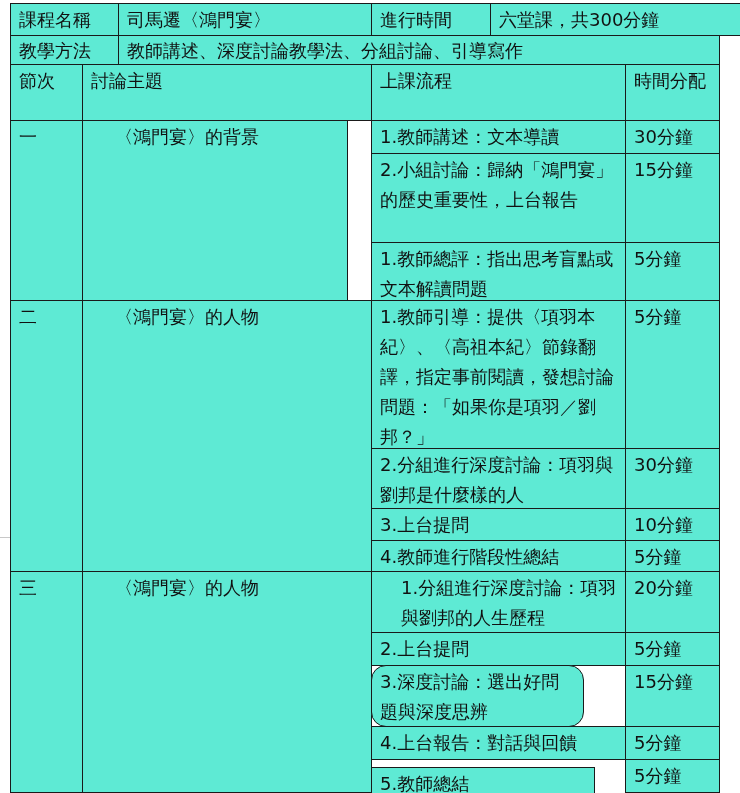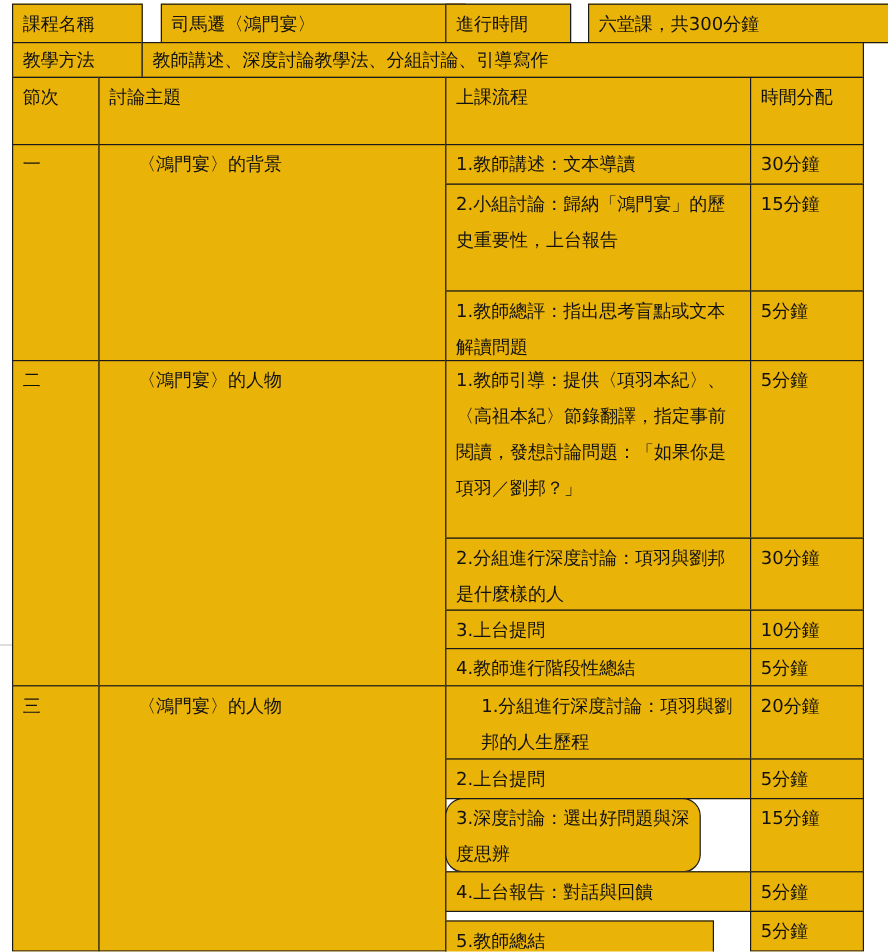--- a/index.html
+++ b/index.html
@@ -19,54 +19,54 @@
       position: absolute;
       left: 10px;
       top: 3px;
       width: 710px;
     }
     
     .cell {
       position: absolute;
       box-sizing: border-box;
       border: 1.5px solid #1a1a1a;
-      background: #eab308;
-      font-size: 15px;
+      background: #5eead4;
+      font-size: 18px;
       line-height: 30px;
       padding: 1px 8px 0 8px;
       overflow: hidden;
       white-space: pre-wrap;
       word-break: break-all;
     }
     .faint-line {
       position: absolute;
       height: 1px;
       background: #c8c8c8;
     }
   </style>
 </head>
 <body>
 
 <div class="sheet">
 
   <div class="cell" style="left:0;top:0;width:109px;height:33px;">課程名稱</div>
-  <div class="cell" style="left:108px;top:0;width:254px;height:33px;margin-left:16px;">司馬遷〈鴻門宴〉</div>
-  <div class="cell" style="left:361px;top:0;width:105px;height:33px;">進行時間</div>
+  <div class="cell" style="left:108px;top:0;width:254px;height:33px;">司馬遷〈鴻門宴〉</div>
+  <div class="cell" style="left:361px;top:0;width:120px;height:33px;">進行時間</div>
   <div class="cell" style="left:480px;top:0;width:251px;height:33px;">六堂課，共300分鐘</div>
 
   <div class="cell" style="left:0;top:32px;width:109px;height:30px;line-height:27px;">教學方法</div>
   <div class="cell" style="left:108px;top:32px;width:602px;height:30px;line-height:27px;">教師講述、深度討論教學法、分組討論、引導寫作</div>
 
   <div class="cell" style="left:0;top:61px;width:73px;height:57px;">節次</div>
   <div class="cell" style="left:72px;top:61px;width:290px;height:57px;">討論主題</div>
   <div class="cell" style="left:361px;top:61px;width:255px;height:57px;">上課流程</div>
   <div class="cell" style="left:615px;top:61px;width:95px;height:57px;">時間分配</div>
 
   <div class="cell" style="left:0;top:117px;width:73px;height:181px;padding-left:8px;">一</div>
-  <div class="cell" style="left:72px;top:117px;width:290px;height:181px;padding-left:32px;">〈鴻門宴〉的背景</div>
+  <div class="cell" style="left:72px;top:117px;width:266px;height:181px;padding-left:32px;">〈鴻門宴〉的背景</div>
 
   <div class="cell" style="left:361px;top:117px;width:255px;height:34px;">1.教師講述：文本導讀</div>
   <div class="cell" style="left:615px;top:117px;width:95px;height:34px;">30分鐘</div>
 
   <div class="cell" style="left:361px;top:150px;width:255px;height:90px;">2.小組討論：歸納「鴻門宴」的歷史重要性，上台報告</div>
   <div class="cell" style="left:615px;top:150px;width:95px;height:90px;">15分鐘</div>
 
   <div class="cell" style="left:361px;top:239px;width:255px;height:59px;">1.教師總評：指出思考盲點或文本解讀問題</div>
   <div class="cell" style="left:615px;top:239px;width:95px;height:59px;">5分鐘</div>
 

